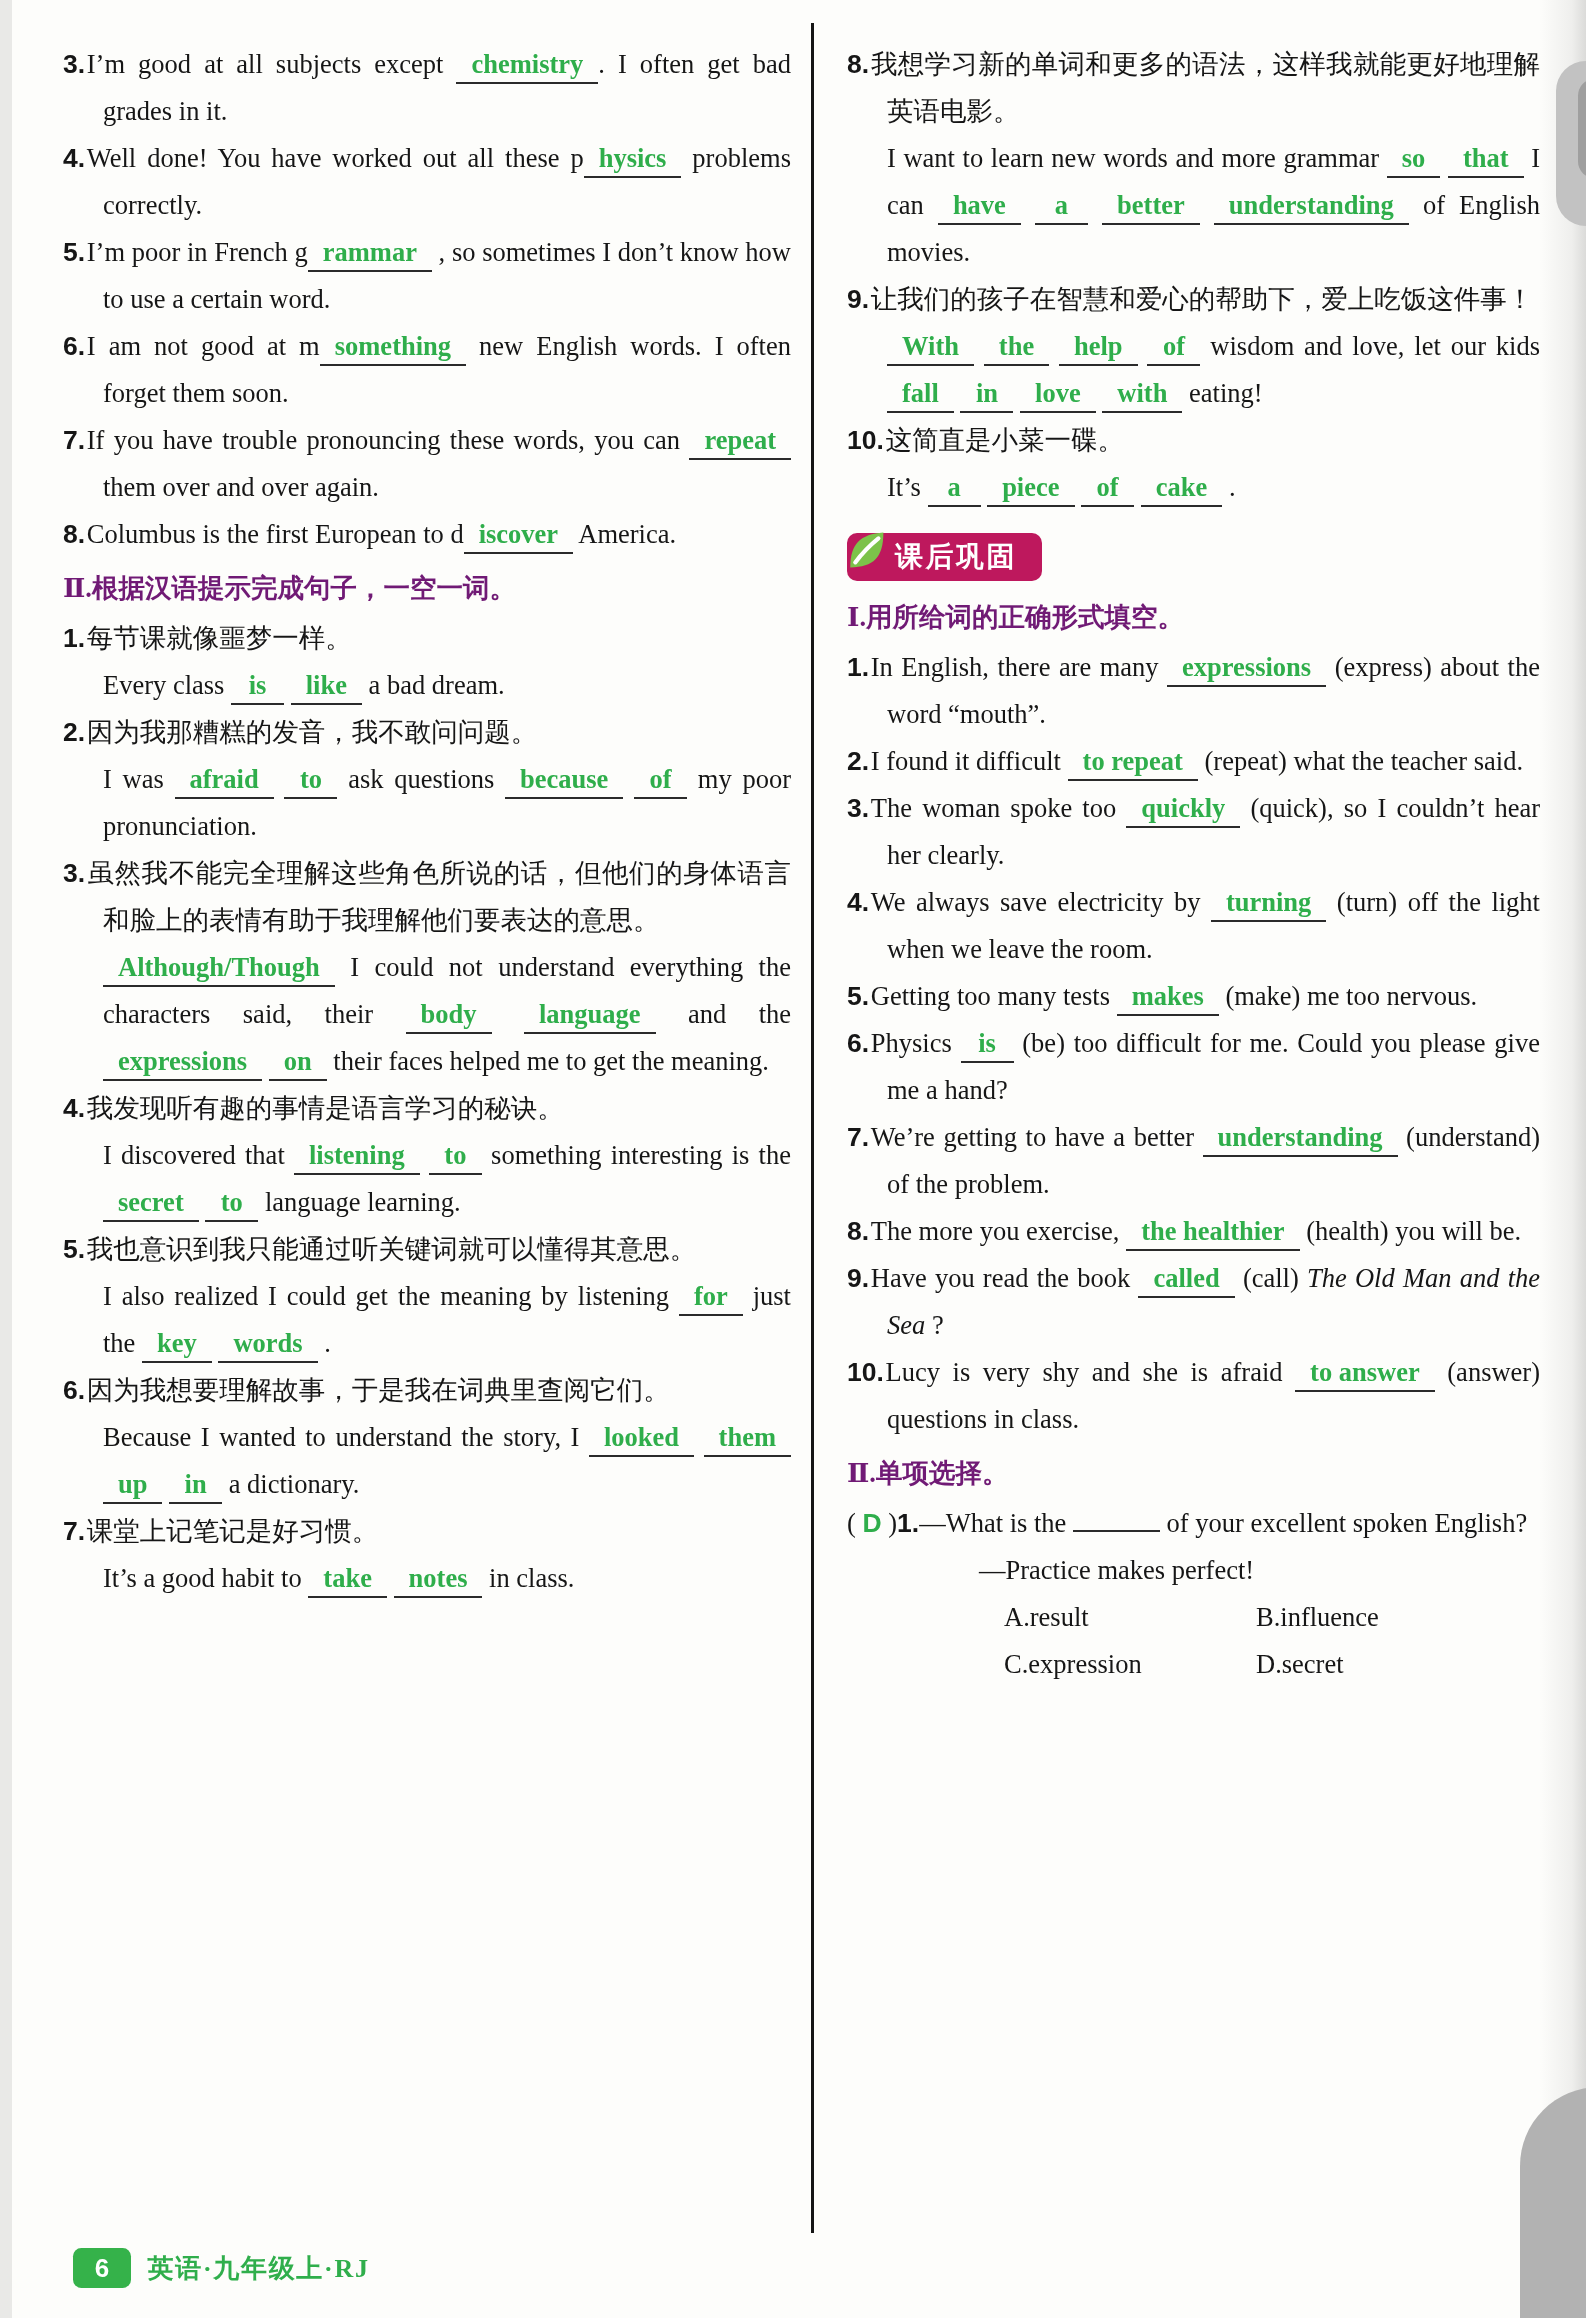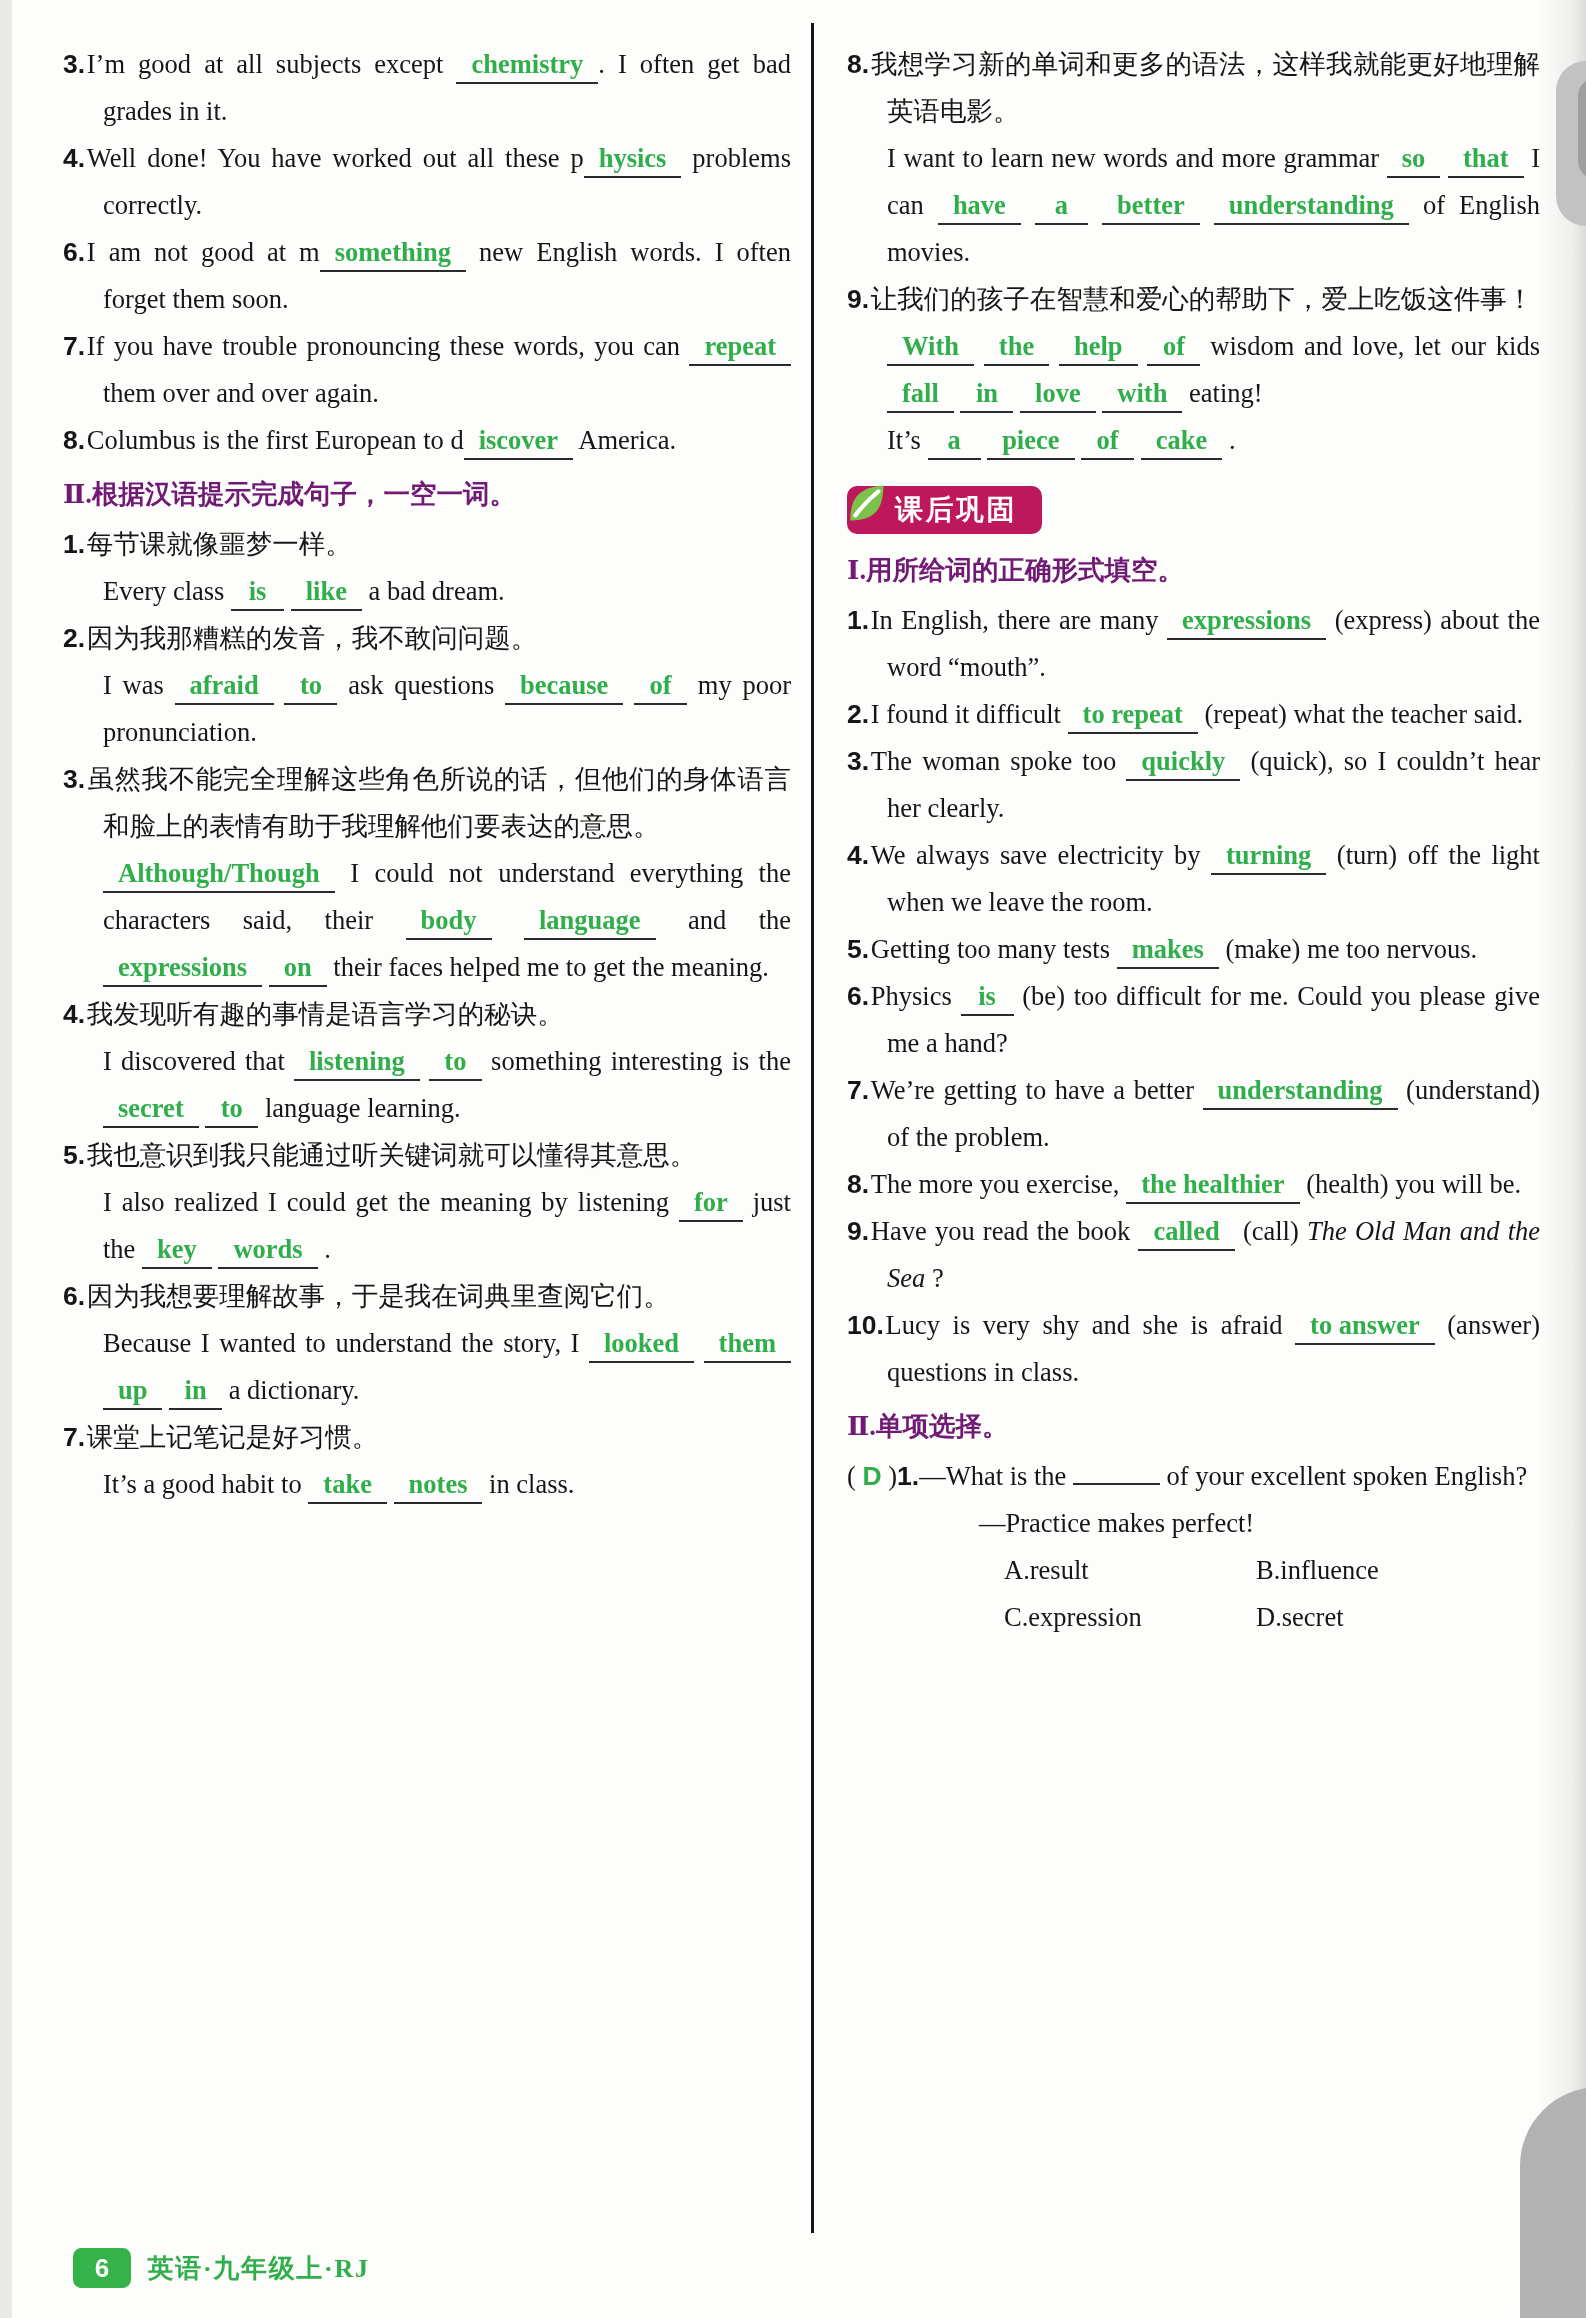--- a/index.html
+++ b/index.html
@@ -67,20 +67,21 @@
 </style>
 </head>
 <body>
 
 <div class="page">
   <div class="divider"></div>
 
   <div class="col col-left">
       <div class="para item"><span class="num">3.</span><span class="run">I’m good at all subjects except </span><span class="blank">chemistry</span><span class="run">. I often get bad grades in it.</span></div>
       <div class="para item"><span class="num">4.</span><span class="run">Well done! You have worked out all these p</span><span class="blank">hysics</span><span class="run"> problems correctly.</span></div>
+      <div class="para item"><span class="num">5.</span><span class="run">I’m poor in French g</span><span class="blank">rammar</span><span class="run"> , so sometimes I don’t know how to use a certain word.</span></div>
       <div class="para item"><span class="num">6.</span><span class="run">I am not good at m</span><span class="blank">something</span><span class="run"> new English words. I often forget them soon.</span></div>
       <div class="para item"><span class="num">7.</span><span class="run">If you have trouble pronouncing these words, you can </span><span class="blank">repeat</span><span class="run"> them over and over again.</span></div>
       <div class="para item"><span class="num">8.</span><span class="run">Columbus is the first European to d</span><span class="blank">iscover</span><span class="run"> America.</span></div>
       <div class="section-head">Ⅱ.根据汉语提示完成句子，一空一词。</div>
       <div class="para item"><span class="num">1.</span><span class="run">每节课就像噩梦一样。</span></div>
       <div class="para en"><span class="run">Every class </span><span class="blank">is</span><span class="run"> </span><span class="blank">like</span><span class="run"> a bad dream.</span></div>
       <div class="para item"><span class="num">2.</span><span class="run">因为我那糟糕的发音，我不敢问问题。</span></div>
       <div class="para en"><span class="run">I was </span><span class="blank">afraid</span><span class="run"> </span><span class="blank">to</span><span class="run"> ask questions </span><span class="blank">because</span><span class="run"> </span><span class="blank">of</span><span class="run"> my poor pronunciation.</span></div>
       <div class="para item"><span class="num">3.</span><span class="run">虽然我不能完全理解这些角色所说的话，但他们的身体语言和脸上的表情有助于我理解他们要表达的意思。</span></div>
       <div class="para en"><span class="blank">Although/Though</span><span class="run"> I could not understand everything the characters said, their </span><span class="blank">body</span><span class="run"> </span><span class="blank">language</span><span class="run"> and the </span><span class="blank">expressions</span><span class="run"> </span><span class="blank">on</span><span class="run"> their faces helped me to get the meaning.</span></div>
@@ -91,20 +92,21 @@
       <div class="para item"><span class="num">6.</span><span class="run">因为我想要理解故事，于是我在词典里查阅它们。</span></div>
       <div class="para en"><span class="run">Because I wanted to understand the story, I </span><span class="blank">looked</span><span class="run"> </span><span class="blank">them</span><span class="run"> </span><span class="blank">up</span><span class="run"> </span><span class="blank">in</span><span class="run"> a dictionary.</span></div>
       <div class="para item"><span class="num">7.</span><span class="run">课堂上记笔记是好习惯。</span></div>
       <div class="para en"><span class="run">It’s a good habit to </span><span class="blank">take</span><span class="run"> </span><span class="blank">notes</span><span class="run"> in class.</span></div>
     </div>
   <div class="col col-right">
       <div class="para item"><span class="num">8.</span><span class="run">我想学习新的单词和更多的语法，这样我就能更好地理解英语电影。</span></div>
       <div class="para en"><span class="run">I want to learn new words and more grammar </span><span class="blank">so</span><span class="run"> </span><span class="blank">that</span><span class="run"> I can </span><span class="blank">have</span><span class="run"> </span><span class="blank">a</span><span class="run"> </span><span class="blank">better</span><span class="run"> </span><span class="blank">understanding</span><span class="run"> of English movies.</span></div>
       <div class="para item"><span class="num">9.</span><span class="run">让我们的孩子在智慧和爱心的帮助下，爱上吃饭这件事！</span></div>
       <div class="para en"><span class="blank">With</span><span class="run"> </span><span class="blank">the</span><span class="run"> </span><span class="blank">help</span><span class="run"> </span><span class="blank">of</span><span class="run"> wisdom and love, let our kids </span><span class="blank">fall</span><span class="run"> </span><span class="blank">in</span><span class="run"> </span><span class="blank">love</span><span class="run"> </span><span class="blank">with</span><span class="run"> eating!</span></div>
+      <div class="para item"><span class="num">10.</span><span class="run">这简直是小菜一碟。</span></div>
       <div class="para en"><span class="run">It’s </span><span class="blank">a</span><span class="run"> </span><span class="blank">piece</span><span class="run"> </span><span class="blank">of</span><span class="run"> </span><span class="blank">cake</span><span class="run"> .</span></div>
       <div class="banner-wrap"><span class="banner">
           <svg class="banner-icon" width="48" height="48" viewBox="0 0 58 58">
             <path d="M10 50 C 10 22, 22 10, 50 8 C 50 38, 38 50, 10 50 Z" fill="#7cc24a"></path>
             <path d="M16 44 C 25 32, 33 24, 44 15" stroke="#ffffff" stroke-width="5" fill="none" stroke-linecap="round"></path>
           </svg>
           <span class="banner-text">课后巩固</span>
         </span></div>
       <div class="section-head">Ⅰ.用所给词的正确形式填空。</div>
       <div class="para item"><span class="num">1.</span><span class="run">In English, there are many </span><span class="blank">expressions</span><span class="run"> (express) about the word “mouth”.</span></div>

